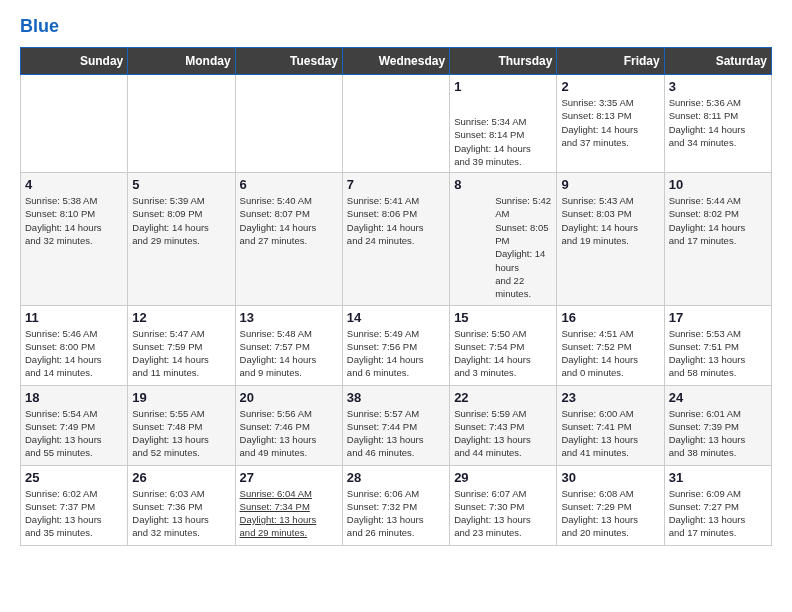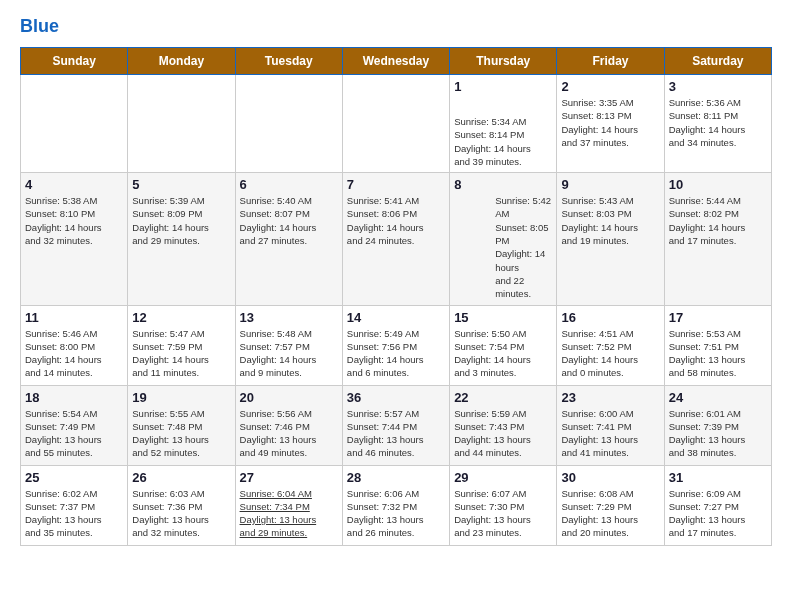--- a/index.html
+++ b/index.html
@@ -36,26 +36,26 @@
     }
     .location {
       font-size: 16px;
       color: #333;
     }
     table {
       width: 100%;
       border-collapse: collapse;
     }
     th {
-      background-color: #a16207;
+      background-color: #404040;
       color: white;
       font-size: 12px;
       font-weight: bold;
       padding: 6px 4px;
-      text-align: center;
+      text-align: right;
       border: 1px solid #1565c0;
     }
     td {
       border: 1px solid #ccc;
       vertical-align: top;
       padding: 4px;
       width: calc(100% / 7);
       height: 80px;
     }
     .day-number {
@@ -251,21 +251,21 @@
 and 52 minutes.</div>
         </td>
         <td>
           <span class="day-number">20</span>
           <div class="day-info" style="white-space: pre-line;">Sunrise: 5:56 AM
 Sunset: 7:46 PM
 Daylight: 13 hours
 and 49 minutes.</div>
         </td>
         <td>
-          <span class="day-number">36</span>
+          <span class="day-number">38</span>
           <div class="day-info" style="white-space: pre-line;">Sunrise: 5:57 AM
 Sunset: 7:44 PM
 Daylight: 13 hours
 and 46 minutes.</div>
         </td>
         <td>
           <span class="day-number">22</span>
           <div class="day-info" style="white-space: pre-line;">Sunrise: 5:59 AM
 Sunset: 7:43 PM
 Daylight: 13 hours

